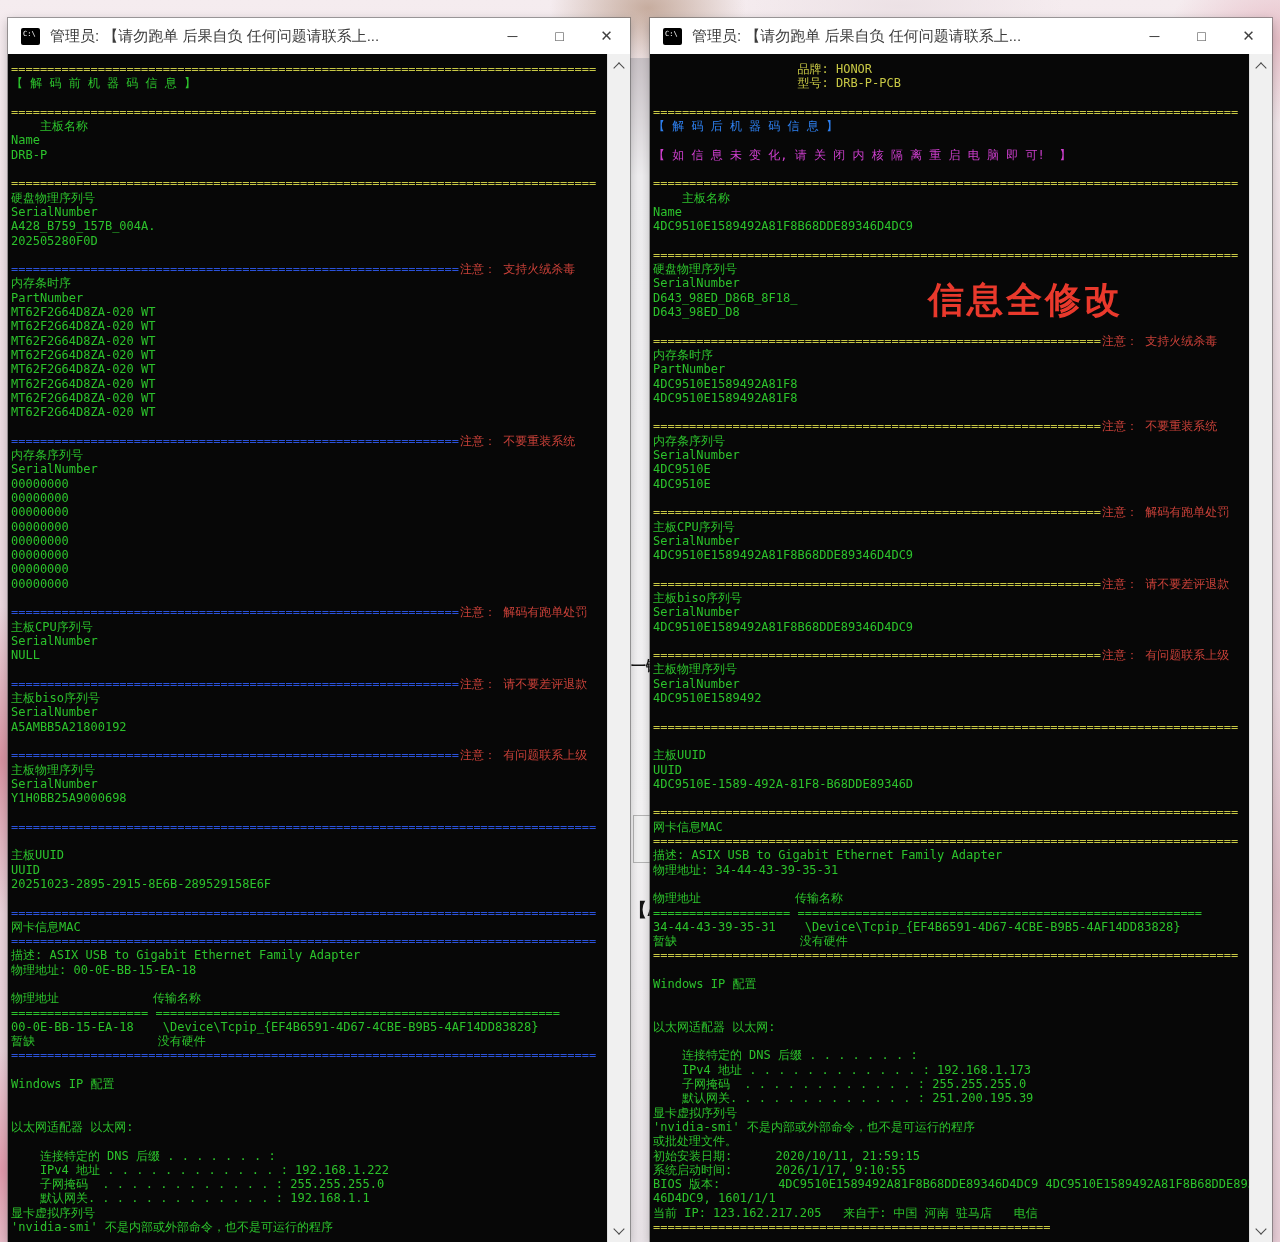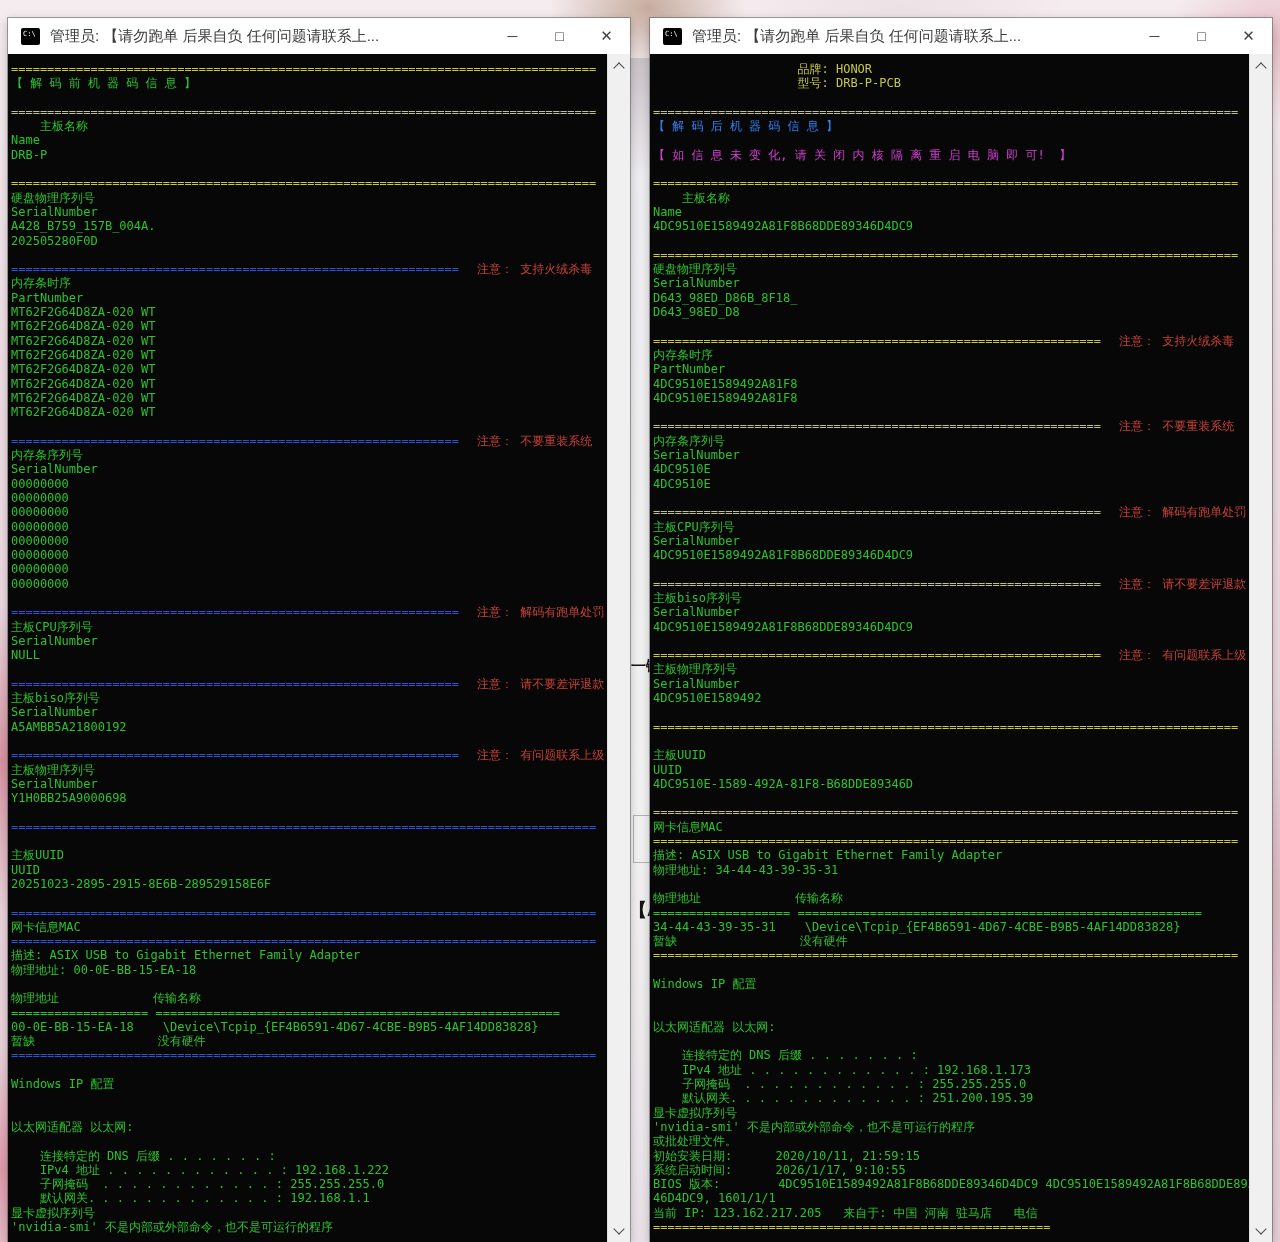--- a/index.html
+++ b/index.html
@@ -43,21 +43,21 @@
   .cap.close{font-size:15px;}
 
   .term{
     position:absolute;left:0;top:36px;right:22px;bottom:0;background:#070707;
     overflow:hidden;padding:8px 0 0 3px;
     font-family:"DejaVu Sans Mono","Liberation Mono",monospace;
     font-size:12px;line-height:14.3px;white-space:pre;
   }
   .tl{height:14.3px;}
   .tl.center{}
-  .note{margin-left:18px;}
+  .note{margin-left:1px;}
 
   
   .scrollbar{position:absolute;top:36px;right:0;bottom:0;width:22px;background:#f0f0f0;border-left:1px solid #e0e0e0;}
   .sb-arrow{position:absolute;left:0;width:22px;height:19px;display:flex;align-items:center;justify-content:center;}
   .sb-arrow.up{top:2px;}
   .sb-arrow.down{bottom:2px;}
   .chev{width:7px;height:7px;border-right:1.7px solid #4a4a4a;border-bottom:1.7px solid #4a4a4a;}
   .chev.up{transform:rotate(-135deg);margin-top:4px;}
   .chev.down{transform:rotate(45deg);margin-bottom:3px;}
 
@@ -102,20 +102,21 @@
   <div class="titlebar" style="background: rgb(255, 255, 255);">
     <span class="cmd-icon">C:\</span>
     <span class="tb-title">管理员:  【请勿跑单 后果自负 任何问题请联系上...</span>
     <span class="caps">
       <span class="cap">─</span>
       <span class="cap">□</span>
       <span class="cap close">✕</span>
     </span>
   </div>
   <div class="term" style="background: rgb(7, 7, 7);"><div class="tl"><span style="color: rgb(200, 200, 69);">                    品牌: HONOR</span></div><div class="tl"><span style="color: rgb(200, 200, 69);">                    型号: DRB-P-PCB</span></div><div class="tl"><span style="color: rgb(44, 195, 44);">&nbsp;</span></div><div class="tl"><span style="color: rgb(200, 200, 69);">=================================================================================</span></div><div class="tl center"><span style="color: rgb(46, 128, 240);">【 解 码 后 机 器 码 信 息 】</span></div><div class="tl"><span style="color: rgb(44, 195, 44);">&nbsp;</span></div><div class="tl center"><span style="color: rgb(207, 63, 207);">【 如 信 息 未 变 化, 请 关 闭 内 核 隔 离 重 启 电 脑 即 可!  】</span></div><div class="tl"><span style="color: rgb(44, 195, 44);">&nbsp;</span></div><div class="tl"><span style="color: rgb(200, 200, 69);">=================================================================================</span></div><div class="tl"><span style="color: rgb(44, 195, 44);">    主板名称</span></div><div class="tl"><span style="color: rgb(44, 195, 44);">Name</span></div><div class="tl"><span style="color: rgb(44, 195, 44);">4DC9510E1589492A81F8B68DDE89346D4DC9</span></div><div class="tl"><span style="color: rgb(44, 195, 44);">&nbsp;</span></div><div class="tl"><span style="color: rgb(200, 200, 69);">=================================================================================</span></div><div class="tl"><span style="color: rgb(44, 195, 44);">硬盘物理序列号</span></div><div class="tl"><span style="color: rgb(44, 195, 44);">SerialNumber</span></div><div class="tl"><span style="color: rgb(44, 195, 44);">D643_98ED_D86B_8F18_</span></div><div class="tl"><span style="color: rgb(44, 195, 44);">D643_98ED_D8</span></div><div class="tl"><span style="color: rgb(44, 195, 44);">&nbsp;</span></div><div class="tl"><span style="color: rgb(200, 200, 69);">==============================================================</span><span class="note" style="color: rgb(200, 64, 56);">注意： 支持火绒杀毒</span></div><div class="tl"><span style="color: rgb(44, 195, 44);">内存条时序</span></div><div class="tl"><span style="color: rgb(44, 195, 44);">PartNumber</span></div><div class="tl"><span style="color: rgb(44, 195, 44);">4DC9510E1589492A81F8</span></div><div class="tl"><span style="color: rgb(44, 195, 44);">4DC9510E1589492A81F8</span></div><div class="tl"><span style="color: rgb(44, 195, 44);">&nbsp;</span></div><div class="tl"><span style="color: rgb(200, 200, 69);">==============================================================</span><span class="note" style="color: rgb(200, 64, 56);">注意： 不要重装系统</span></div><div class="tl"><span style="color: rgb(44, 195, 44);">内存条序列号</span></div><div class="tl"><span style="color: rgb(44, 195, 44);">SerialNumber</span></div><div class="tl"><span style="color: rgb(44, 195, 44);">4DC9510E</span></div><div class="tl"><span style="color: rgb(44, 195, 44);">4DC9510E</span></div><div class="tl"><span style="color: rgb(44, 195, 44);">&nbsp;</span></div><div class="tl"><span style="color: rgb(200, 200, 69);">==============================================================</span><span class="note" style="color: rgb(200, 64, 56);">注意： 解码有跑单处罚</span></div><div class="tl"><span style="color: rgb(44, 195, 44);">主板CPU序列号</span></div><div class="tl"><span style="color: rgb(44, 195, 44);">SerialNumber</span></div><div class="tl"><span style="color: rgb(44, 195, 44);">4DC9510E1589492A81F8B68DDE89346D4DC9</span></div><div class="tl"><span style="color: rgb(44, 195, 44);">&nbsp;</span></div><div class="tl"><span style="color: rgb(200, 200, 69);">==============================================================</span><span class="note" style="color: rgb(200, 64, 56);">注意： 请不要差评退款</span></div><div class="tl"><span style="color: rgb(44, 195, 44);">主板biso序列号</span></div><div class="tl"><span style="color: rgb(44, 195, 44);">SerialNumber</span></div><div class="tl"><span style="color: rgb(44, 195, 44);">4DC9510E1589492A81F8B68DDE89346D4DC9</span></div><div class="tl"><span style="color: rgb(44, 195, 44);">&nbsp;</span></div><div class="tl"><span style="color: rgb(200, 200, 69);">==============================================================</span><span class="note" style="color: rgb(200, 64, 56);">注意： 有问题联系上级</span></div><div class="tl"><span style="color: rgb(44, 195, 44);">主板物理序列号</span></div><div class="tl"><span style="color: rgb(44, 195, 44);">SerialNumber</span></div><div class="tl"><span style="color: rgb(44, 195, 44);">4DC9510E1589492</span></div><div class="tl"><span style="color: rgb(44, 195, 44);">&nbsp;</span></div><div class="tl"><span style="color: rgb(200, 200, 69);">=================================================================================</span></div><div class="tl"><span style="color: rgb(44, 195, 44);">&nbsp;</span></div><div class="tl"><span style="color: rgb(44, 195, 44);">主板UUID</span></div><div class="tl"><span style="color: rgb(44, 195, 44);">UUID</span></div><div class="tl"><span style="color: rgb(44, 195, 44);">4DC9510E-1589-492A-81F8-B68DDE89346D</span></div><div class="tl"><span style="color: rgb(44, 195, 44);">&nbsp;</span></div><div class="tl"><span style="color: rgb(200, 200, 69);">=================================================================================</span></div><div class="tl"><span style="color: rgb(44, 195, 44);">网卡信息MAC</span></div><div class="tl"><span style="color: rgb(200, 200, 69);">=================================================================================</span></div><div class="tl"><span style="color: rgb(44, 195, 44);">描述: ASIX USB to Gigabit Ethernet Family Adapter</span></div><div class="tl"><span style="color: rgb(44, 195, 44);">物理地址: 34-44-43-39-35-31</span></div><div class="tl"><span style="color: rgb(44, 195, 44);">&nbsp;</span></div><div class="tl"><span style="color: rgb(44, 195, 44);">物理地址             传输名称</span></div><div class="tl"><span style="color: rgb(44, 195, 44);">=================== ========================================================</span></div><div class="tl"><span style="color: rgb(44, 195, 44);">34-44-43-39-35-31    \Device\Tcpip_{EF4B6591-4D67-4CBE-B9B5-4AF14DD83828}</span></div><div class="tl"><span style="color: rgb(44, 195, 44);">暂缺                 没有硬件</span></div><div class="tl"><span style="color: rgb(200, 200, 69);">=================================================================================</span></div><div class="tl"><span style="color: rgb(44, 195, 44);">&nbsp;</span></div><div class="tl"><span style="color: rgb(44, 195, 44);">Windows IP 配置</span></div><div class="tl"><span style="color: rgb(44, 195, 44);">&nbsp;</span></div><div class="tl"><span style="color: rgb(44, 195, 44);">&nbsp;</span></div><div class="tl"><span style="color: rgb(44, 195, 44);">以太网适配器 以太网:</span></div><div class="tl"><span style="color: rgb(44, 195, 44);">&nbsp;</span></div><div class="tl"><span style="color: rgb(44, 195, 44);">    连接特定的 DNS 后缀 . . . . . . . :</span></div><div class="tl"><span style="color: rgb(44, 195, 44);">    IPv4 地址 . . . . . . . . . . . . : 192.168.1.173</span></div><div class="tl"><span style="color: rgb(44, 195, 44);">    子网掩码  . . . . . . . . . . . . : 255.255.255.0</span></div><div class="tl"><span style="color: rgb(44, 195, 44);">    默认网关. . . . . . . . . . . . . : 251.200.195.39</span></div><div class="tl"><span style="color: rgb(44, 195, 44);">显卡虚拟序列号</span></div><div class="tl"><span style="color: rgb(44, 195, 44);">'nvidia-smi' 不是内部或外部命令，也不是可运行的程序</span></div><div class="tl"><span style="color: rgb(44, 195, 44);">或批处理文件。</span></div><div class="tl"><span style="color: rgb(44, 195, 44);">初始安装日期:      2020/10/11, 21:59:15</span></div><div class="tl"><span style="color: rgb(44, 195, 44);">系统启动时间:      2026/1/17, 9:10:55</span></div><div class="tl"><span style="color: rgb(44, 195, 44);">BIOS 版本:        4DC9510E1589492A81F8B68DDE89346D4DC9 4DC9510E1589492A81F8B68DDE893</span></div><div class="tl"><span style="color: rgb(44, 195, 44);">46D4DC9, 1601/1/1</span></div><div class="tl"><span style="color: rgb(44, 195, 44);">当前 IP: 123.162.217.205   来自于: 中国 河南 驻马店   电信</span></div><div class="tl"><span style="color: rgb(200, 200, 69);">=======================================================</span></div></div>
+  <div class="overlay" style="color: rgb(233, 57, 44);">信息全修改</div>
   <div class="scrollbar">
     <div class="sb-arrow up">
         <span class="chev up"></span>
       </div>
     <div class="sb-arrow down">
         <span class="chev down"></span>
       </div>
   </div>
 </div>
 

